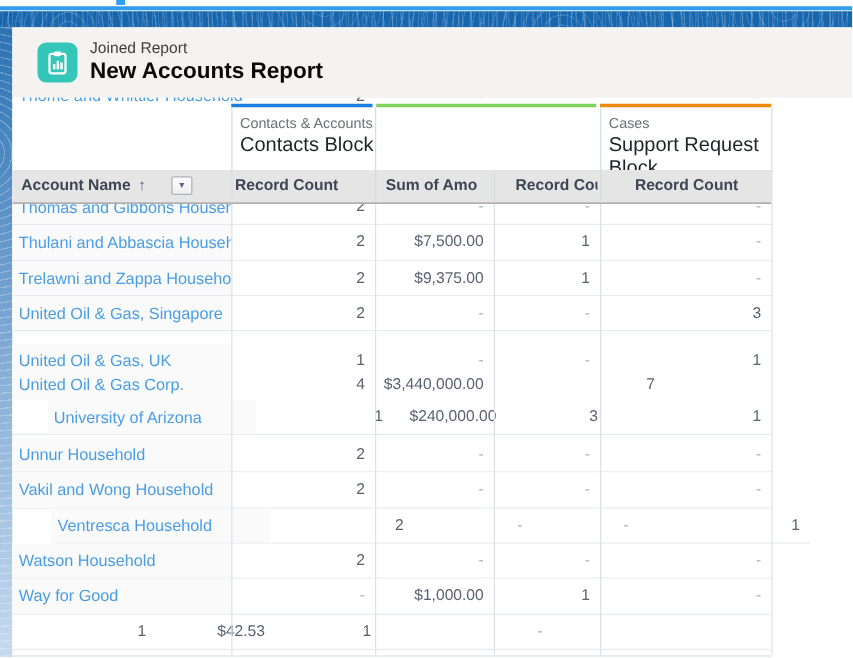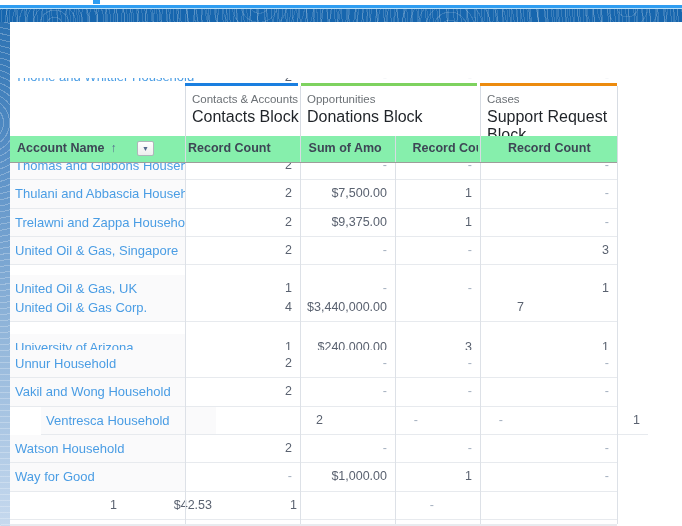--- a/index.html
+++ b/index.html
@@ -42,21 +42,21 @@
 
   
   .thead{position:absolute;left:0;top:61px;width:560px;height:79px;z-index:3;}
   .bar{position:absolute;top:0;height:3px;}
   .bar0{left:175px;width:113px;} .bar1{left:291px;width:176px;} .bar2{left:470px;width:137px;}
   .block-area{position:absolute;left:0;top:3px;width:607px;height:50px;background:#ffffff;}
   .blk-label{position:absolute;top:0;height:50px;}
   .blk0{left:182px;} .blk1{left:297px;} .blk2{left:477px;}
   .blk-src{display:block;margin-top:7px;font-size:11.5px;color:#6b7075;}
   .blk-name{display:block;margin-top:3px;font-size:16px;color:#1f2328;}
-  .colhead{position:absolute;left:0;top:53px;width:607px;height:26px;background:#86efac;
+  .colhead{position:absolute;left:0;top:53px;width:607px;height:26px;background:#e5e5e5;
     border-bottom:1.5px solid #9e9c9a;display:flex;gap:23px;}
   .colhead .hc{font-size:12.5px;font-weight:700;color:#3d4655;line-height:25px;
     padding-left:7px;box-sizing:border-box;white-space:nowrap;overflow:hidden;}
   .hc-account{width:175px;position:relative;padding-left:5px;}
   .hc-rc1{width:115px;} .hc-sum{width:95px;} .hc-rc2{width:85px;} .hc-rc3{width:137px;}
   .sort-arrow{color:#54698d;font-weight:400;margin-left:6px;font-size:12px;}
   .filter-btn{position:absolute;right:4px;top:5px;width:17px;height:15px;border:1px solid #b0b5bb;
     border-radius:2px;background:linear-gradient(#ffffff,#eeeeee);box-sizing:border-box;
     display:flex;align-items:center;justify-content:center;}
   .filter-btn .tri{font-size:7px;color:#54698d;line-height:1;}
@@ -86,20 +86,33 @@
 
   <div class="top-white"></div>
   <div class="top-artifact"></div>
   <div class="accent-line"></div>
   <div class="accent-light"></div>
   <div class="banner"></div>
   <div class="bg-left"></div>
 
   <div class="card">
 
+    <div class="report-panel">
+      <div class="report-icon" style="background: rgb(52, 198, 184);">
+        <svg width="22" height="22" viewBox="0 0 24 24">
+          <rect x="5" y="4.5" width="14" height="17" rx="2" fill="none" stroke="#ffffff" stroke-width="2"></rect>
+          <rect x="9" y="2.5" width="6" height="4" rx="1" fill="#ffffff"></rect>
+          <rect x="8" y="13.5" width="2.2" height="4.5" fill="#ffffff"></rect>
+          <rect x="11.2" y="10.5" width="2.2" height="7.5" fill="#ffffff"></rect>
+          <rect x="14.4" y="12" width="2.2" height="6" fill="#ffffff"></rect>
+        </svg>
+      </div>
+      <div class="report-category">Joined Report</div>
+      <div class="report-title">New Accounts Report</div>
+    </div>
 
     <div class="clip-strip">
       <span class="clip-name">Thome and Whittier Household</span>
       <span class="clip-num c1">2</span>
       <span class="clip-num c2 dash">-</span>
       <span class="clip-num c3 dash">-</span>
       <span class="clip-num c4 dash">-</span>
     </div>
 
     <div class="rows">
@@ -137,21 +150,21 @@
           <div class="cell cell-num w-sum dash">-</div>
           <div class="cell cell-num w-rc2 dash">-</div>
           <div class="cell cell-num w-rc3">1</div>
         </div>
         <div class="row" style="top: 271.5px;">
           <div class="cell cell-name"><a href="#">United Oil &amp; Gas Corp.</a></div>
           <div class="cell cell-num w-rc1">4</div>
           <div class="cell cell-num w-sum">$3,440,000.00</div>
           <div class="cell cell-num w-rc3">7</div>
         </div>
-        <div class="row" style="top: 312px;">
+        <div class="row" style="top: 298px; padding-left: 28px;">
           <div class="cell cell-name"><a href="#">University of Arizona</a></div>
           <div class="cell cell-num w-rc1">1</div>
           <div class="cell cell-num w-sum">$240,000.00</div>
           <div class="cell cell-num w-rc2">3</div>
           <div class="cell cell-num w-rc3">1</div>
         </div>
         <div class="row" style="top: 328.1px;">
           <div class="cell cell-name"><a href="#">Unnur Household</a></div>
           <div class="cell cell-num w-rc1">2</div>
           <div class="cell cell-num w-sum dash">-</div>
@@ -206,24 +219,20 @@
     <div class="thead">
       <div class="bar bar0" style="background: rgb(26, 127, 224);"></div>
       <div class="bar bar1" style="background: rgb(126, 210, 95);"></div>
       <div class="bar bar2" style="background: rgb(236, 139, 14);"></div>
 
       <div class="block-area">
         <div class="blk-label blk0">
           <span class="blk-src">Contacts &amp; Accounts</span>
           <span class="blk-name">Contacts Block</span>
         </div>
-        <div class="blk-label blk1">
-          <span class="blk-src">Opportunities</span>
-          <span class="blk-name">Donations Block</span>
-        </div>
         <div class="blk-label blk2">
           <span class="blk-src">Cases</span>
           <span class="blk-name">Support Request Block</span>
         </div>
       </div>
 
       <div class="colhead">
         <div class="hc hc-account">
           <span>Account Name</span><span class="sort-arrow">↑</span>
           <span class="filter-btn">

